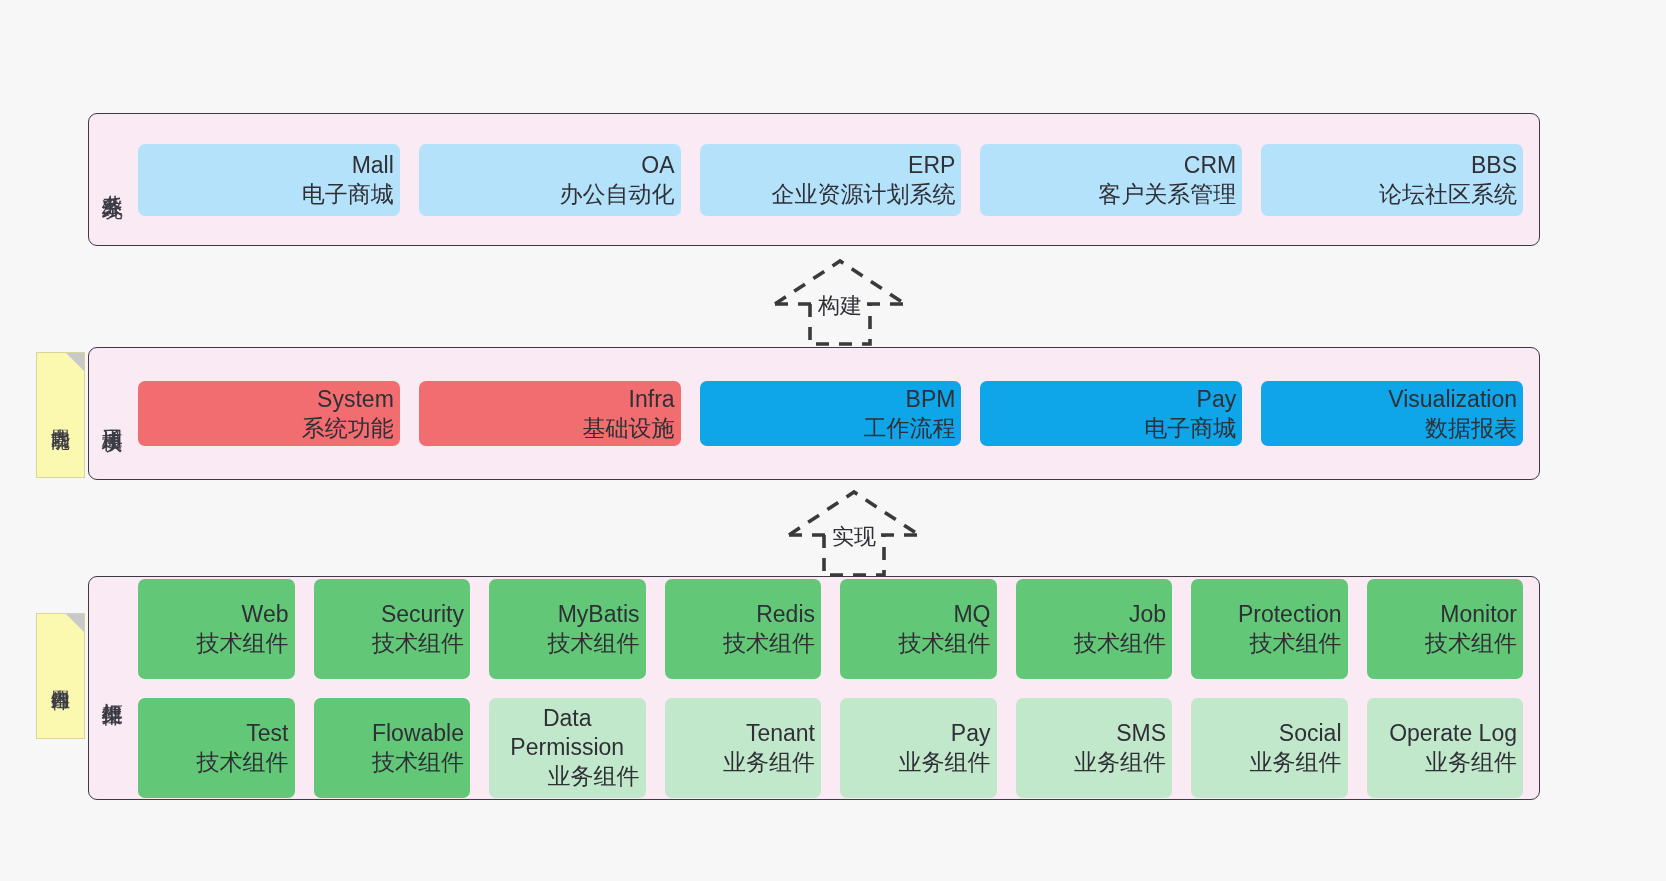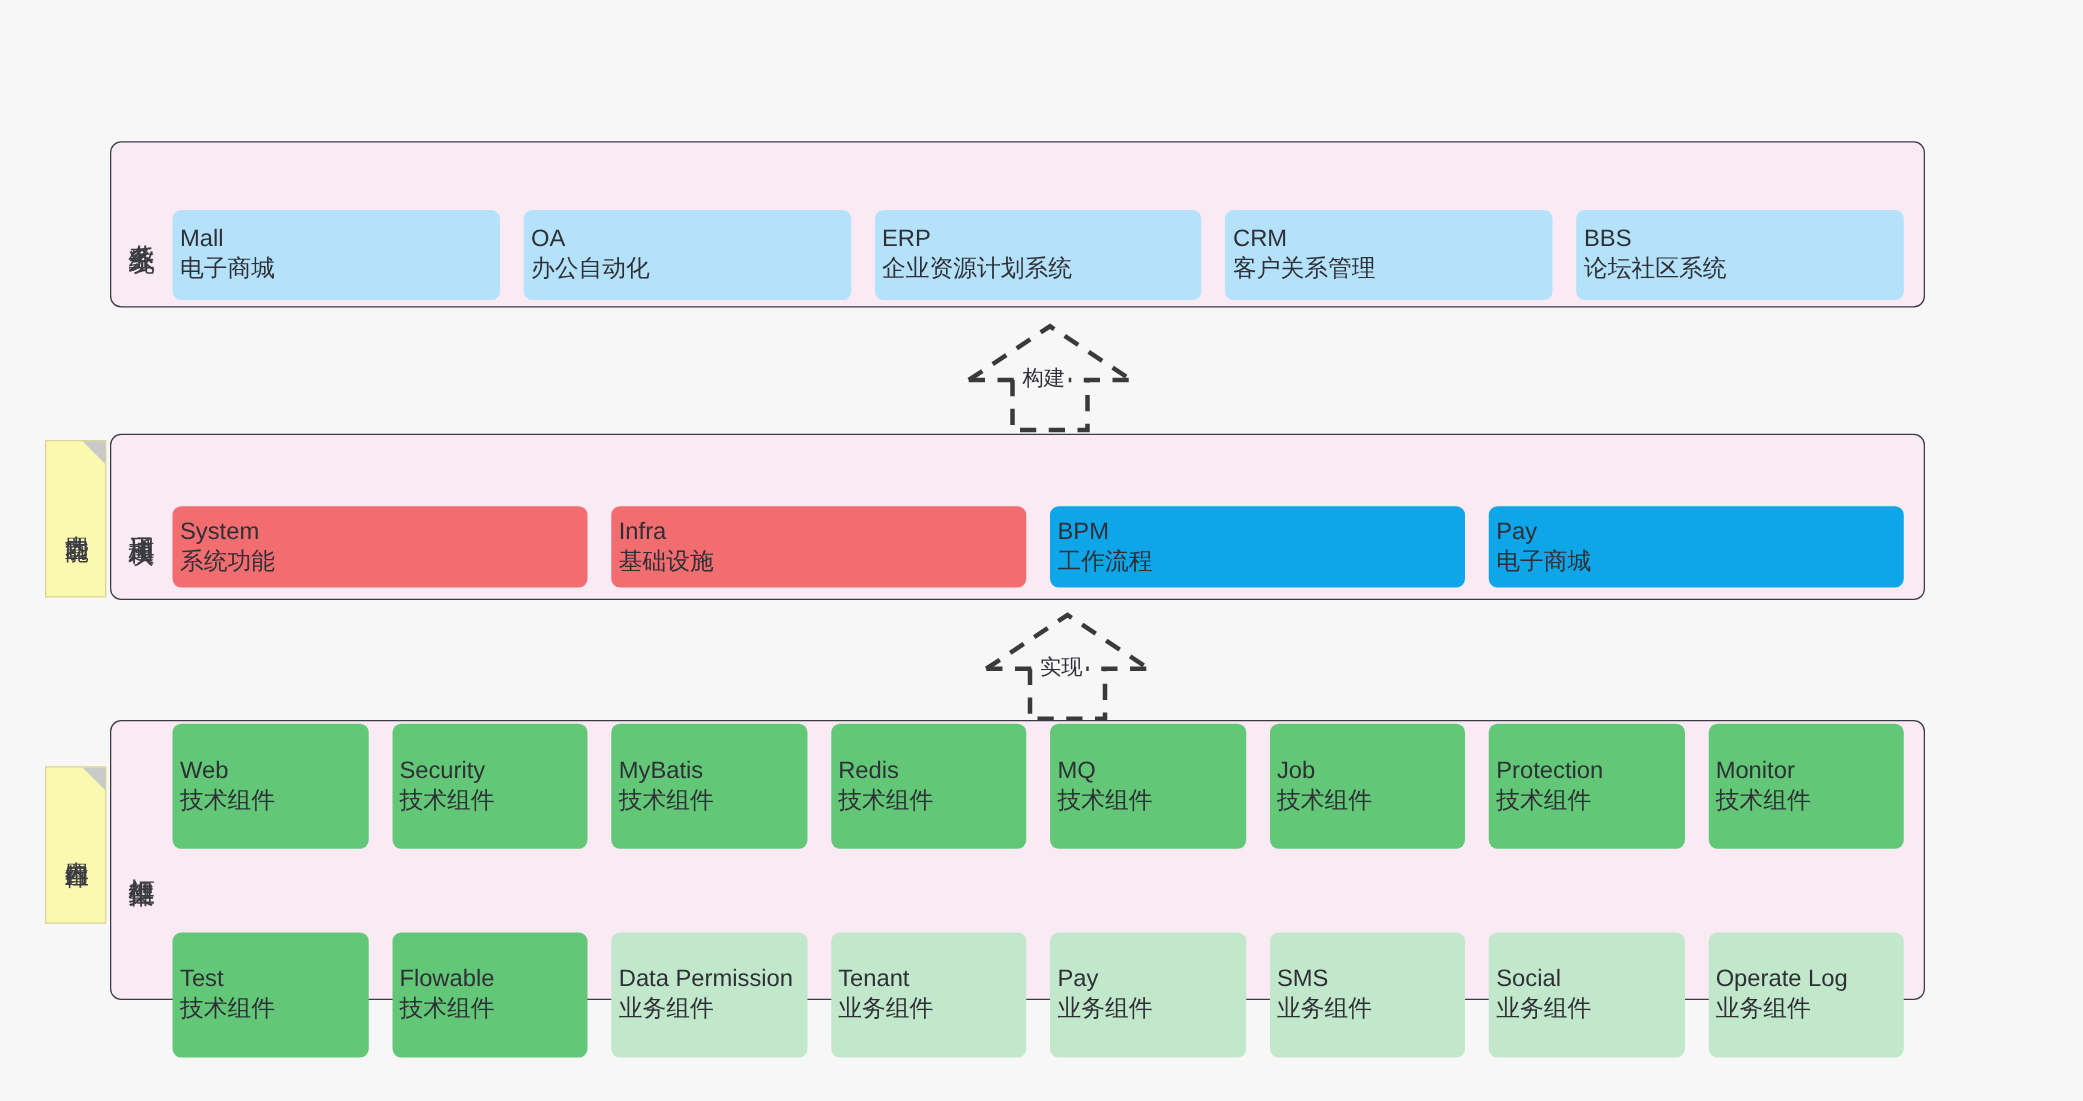--- a/index.html
+++ b/index.html
@@ -58,29 +58,28 @@
   }
   .row {
     display: flex;
     gap: 19px;
   }
   .cell {
     flex: 1 1 0;
     border-radius: 7px;
     display: flex;
     flex-direction: column;
-    align-items: flex-start;
+    align-items: flex-end;
     justify-content: center;
     text-align: center;
-    font-size: 19px;
+    font-size: 23px;
     line-height: 1.25;
     color: #2f2f36;
     box-sizing: border-box;
     padding: 4px 6px;
-    margin-top: 48px;
   }
   .cell .en { white-space: nowrap; }
   .cell .cn { white-space: nowrap; }
   .cell.wrap .en { white-space: normal; }
 
   
   .c-blue       { background: #b5e2fb; }
   .c-red        { background: #f16d70; }
   .c-pink       { background: #0ea5e9; }
   .c-green      { background: #62c878; }
@@ -123,21 +122,21 @@
     border-top: 18px solid #c9c9c9;
   }
   #note-functions  { left: 36px; top: 352px; height: 126px; }
   #note-components { left: 36px; top: 613px; height: 126px; }
 
   
   .arrow { position: absolute; }
   .arrow svg { display: block; overflow: visible; }
   .arrow-label {
     position: absolute;
-    font-size: 17px;
+    font-size: 22px;
     color: #2f2f36;
     background: #f7f7f7;
     padding: 0 3px;
     white-space: nowrap;
   }
   #arrow-build  { left: 755px; top: 256px; width: 170px; height: 90px; }
   #arrow-build .arrow-label { left: 60px; top: 35px; }
   #arrow-impl   { left: 769px; top: 487px; width: 170px; height: 90px; }
   #arrow-impl .arrow-label { left: 60px; top: 35px; }
 </style>
@@ -200,20 +199,24 @@
           <span class="cn">基础设施</span>
         </div>
         <div class="cell c-pink">
           <span class="en">BPM</span>
           <span class="cn">工作流程</span>
         </div>
         <div class="cell c-pink">
           <span class="en">Pay</span>
           <span class="cn">电子商城</span>
         </div>
+        <div class="cell c-pink">
+          <span class="en">Visualization</span>
+          <span class="cn">数据报表</span>
+        </div>
       </div>
     </div>
   </div>
 
   <div class="arrow" id="arrow-impl">
     <svg width="170" height="90" viewBox="0 0 170 90">
       <polyline points="20,48 85,5 150,48" fill="none" stroke="#3a3a3a" stroke-width="3.6" stroke-dasharray="13,10" stroke-linecap="butt"></polyline>
       <polyline points="20,48 150,48" fill="none" stroke="#3a3a3a" stroke-width="3.6" stroke-dasharray="13,10"></polyline>
       <polyline points="55,48 55,88 115,88 115,48" fill="none" stroke="#3a3a3a" stroke-width="3.6" stroke-dasharray="13,10"></polyline>
     </svg>

